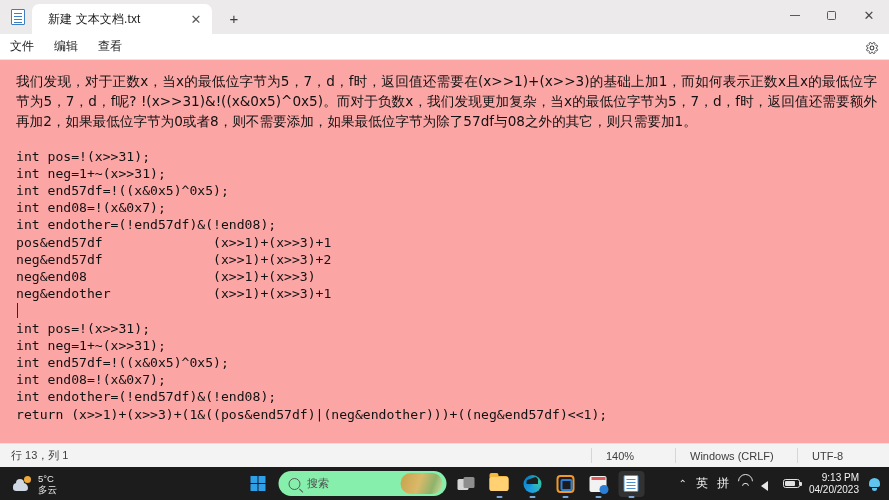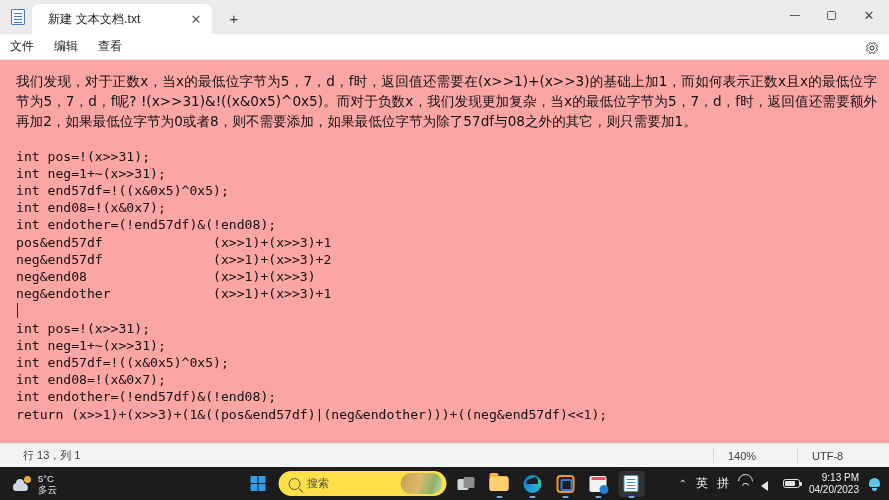--- a/index.html
+++ b/index.html
@@ -164,21 +164,21 @@
     height: 24px;
     flex: 0 0 auto;
     background: #f3f3f3;
     border-top: 1px solid #e2e2e2;
     display: flex;
     align-items: center;
     font-size: 11px;
     color: #3d3d3d;
     position: relative;
   }
-  .sb-left { padding-left: 23px; }
+  .sb-left { padding-left: 11px; }
   .sb-right {
     margin-left: auto;
     display: flex;
     height: 100%;
     align-items: center;
   }
   .sb-cell {
     padding: 0 14px;
     height: 15px;
     display: flex; align-items: center;
@@ -237,21 +237,21 @@
   .win-logo {
     width: 15px; height: 15px;
     display: grid;
     grid-template-columns: 1fr 1fr;
     grid-template-rows: 1fr 1fr;
     gap: 1.6px;
   }
   .win-logo span { background: #2f9fe8; border-radius: .5px; }
   .search-pill {
     width: 168px; height: 25px;
-    background: #fde047;
+    background: #86efac;
     border-radius: 13px;
     display: flex; align-items: center;
     padding: 0 4px 0 10px;
     color: #4d4d4d;
     position: relative;
     overflow: hidden;
   }
   .search-ico {
     width: 12px; height: 12px;
     border: 1.4px solid #5a5a5a;
@@ -486,20 +486,21 @@
 int end57df=!((x&amp;0x5)^0x5);
 int end08=!(x&amp;0x7);
 int endother=(!end57df)&amp;(!end08);
 return (x&gt;&gt;1)+(x&gt;&gt;3)+(1&amp;((pos&amp;end57df)|(neg&amp;endother)))+((neg&amp;end57df)&lt;&lt;1);</pre>
   </div>
 
   <div class="statusbar">
     <div class="sb-left">行 13，列 1</div>
     <div class="sb-right">
       <div class="sb-cell zoom">140%</div>
+      <div class="sb-cell eol">Windows (CRLF)</div>
       <div class="sb-cell enc">UTF-8</div>
     </div>
   </div>
 
   <div class="taskbar">
 
     <div class="weather">
       <span class="weather-icon">
         <span class="w-sun"></span>
           <span class="w-cloud"></span>

